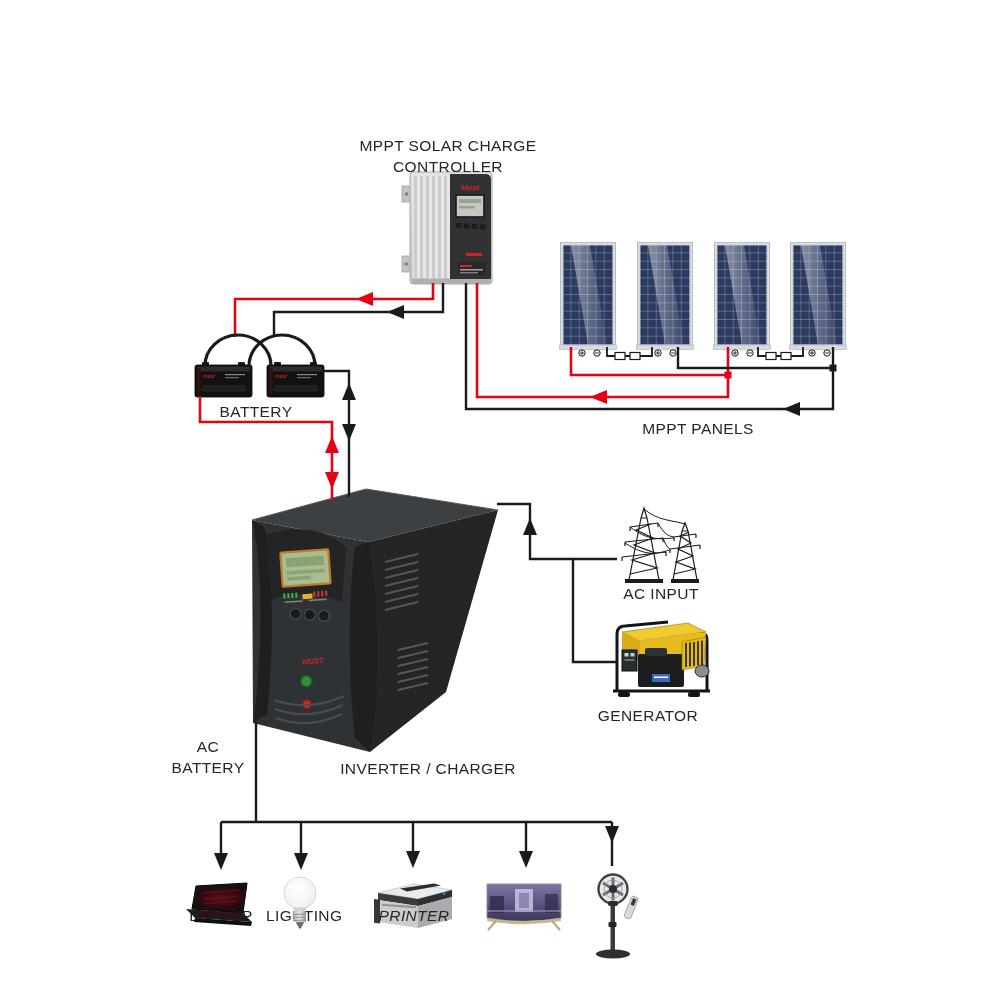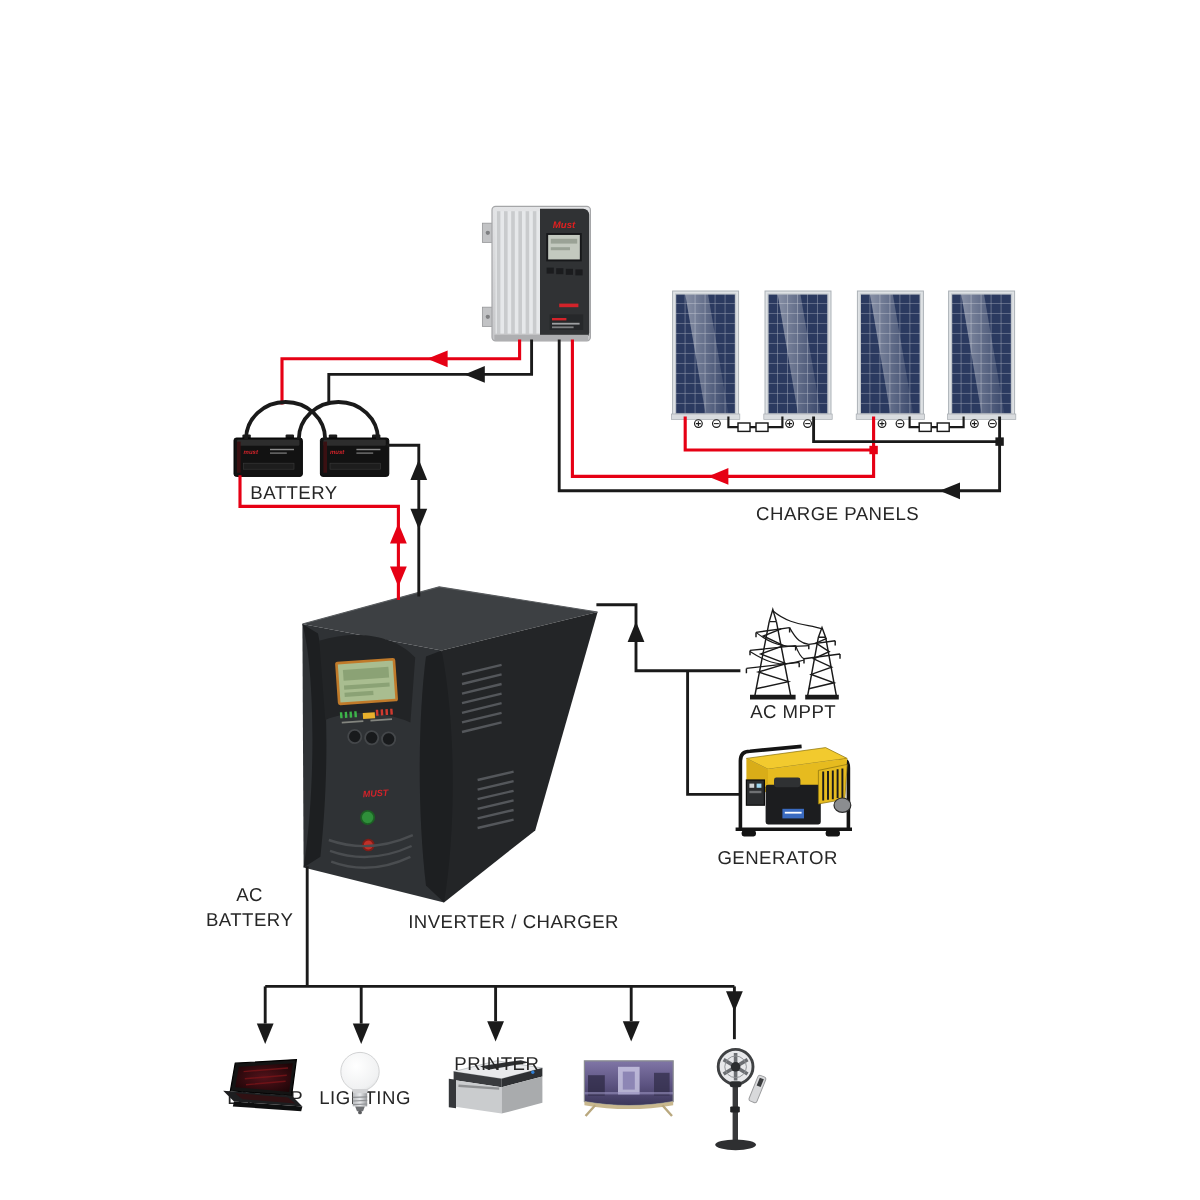--- a/index.html
+++ b/index.html
@@ -339,22 +339,23 @@
       <polygon points="349,441 342,424 356,424"></polygon>
       <polygon points="530,518 523,535 537,535"></polygon>
       <polygon points="221,870 214,853 228,853"></polygon>
       <polygon points="301,870 294,853 308,853"></polygon>
       <polygon points="413,868 406,851 420,851"></polygon>
       <polygon points="526,868 519,851 533,851"></polygon>
       <polygon points="612,843 605,826 619,826"></polygon>
     </g>
   </svg>
 
-  <div class="lbl" style="left:623px;top:419px;width:150px;">CHARGE PANELS</div>
-  <div class="lbl" style="left:195px;top:402px;width:100px;">BATTERY</div>
-  <div class="lbl" style="left:611px;top:584px;width:100px;">AC MPPT</div>
+  <div class="lbl" style="left:338px;top:136px;width:220px;">MPPT SOLAR CHARGE CONTROLLER</div>
+  <div class="lbl" style="left:623px;top:419px;width:150px;">MPPT PANELS</div>
+  <div class="lbl" style="left:206px;top:402px;width:100px;">BATTERY</div>
+  <div class="lbl" style="left:611px;top:584px;width:100px;">AC INPUT</div>
   <div class="lbl" style="left:592px;top:706px;width:112px;">GENERATOR</div>
   <div class="lbl" style="left:162px;top:737px;width:92px;">AC BATTERY</div>
   <div class="lbl" style="left:338px;top:759px;width:180px;">INVERTER / CHARGER</div>
   <div class="lbl behind" style="left:181px;top:906px;width:80px;">LAPTOP</div>
   <div class="lbl behind" style="left:266px;top:906px;width:74px;">LIGHTING</div>
-  <div class="lbl front" style="left:371px;top:878px;width:86px;">PRINTER</div>
+  <div class="lbl front" style="left:371px;top:906px;width:86px;font-style:italic;">PRINTER</div>
 </div>
 
 </body></html>

